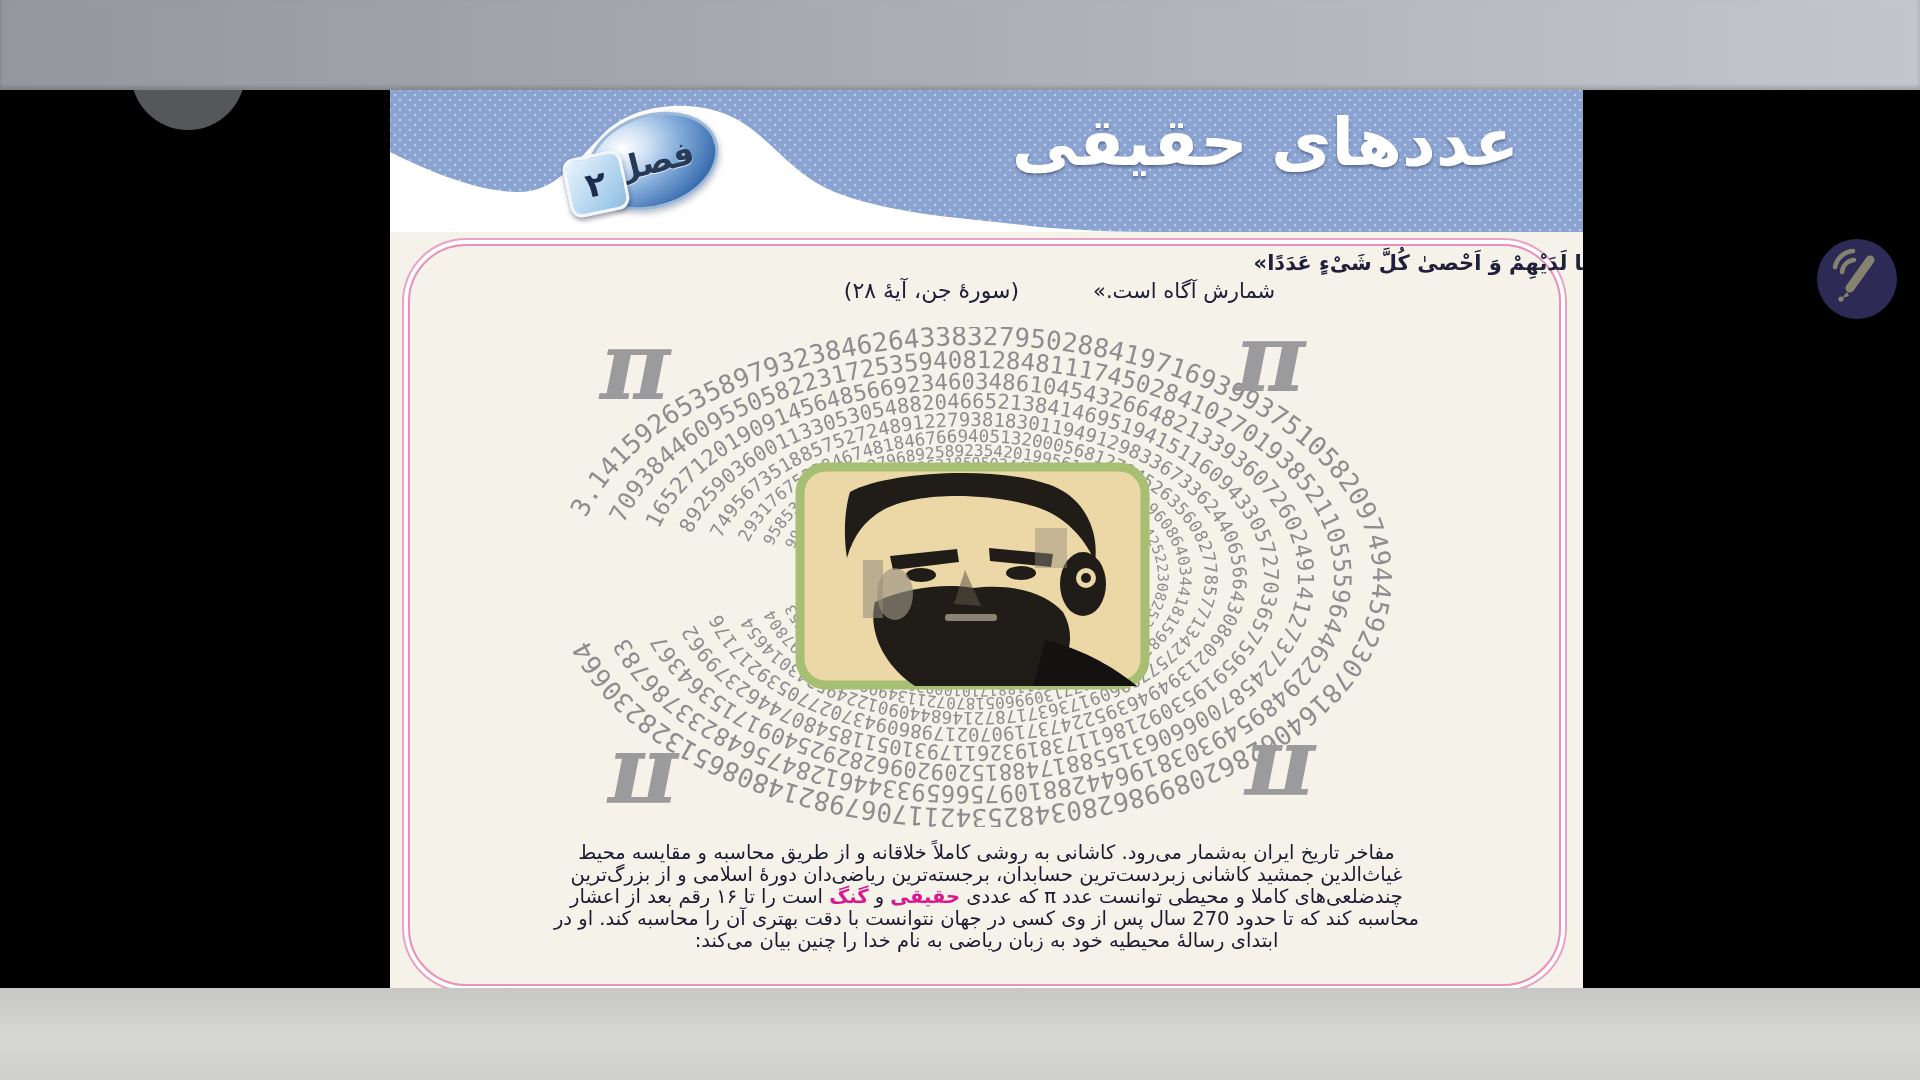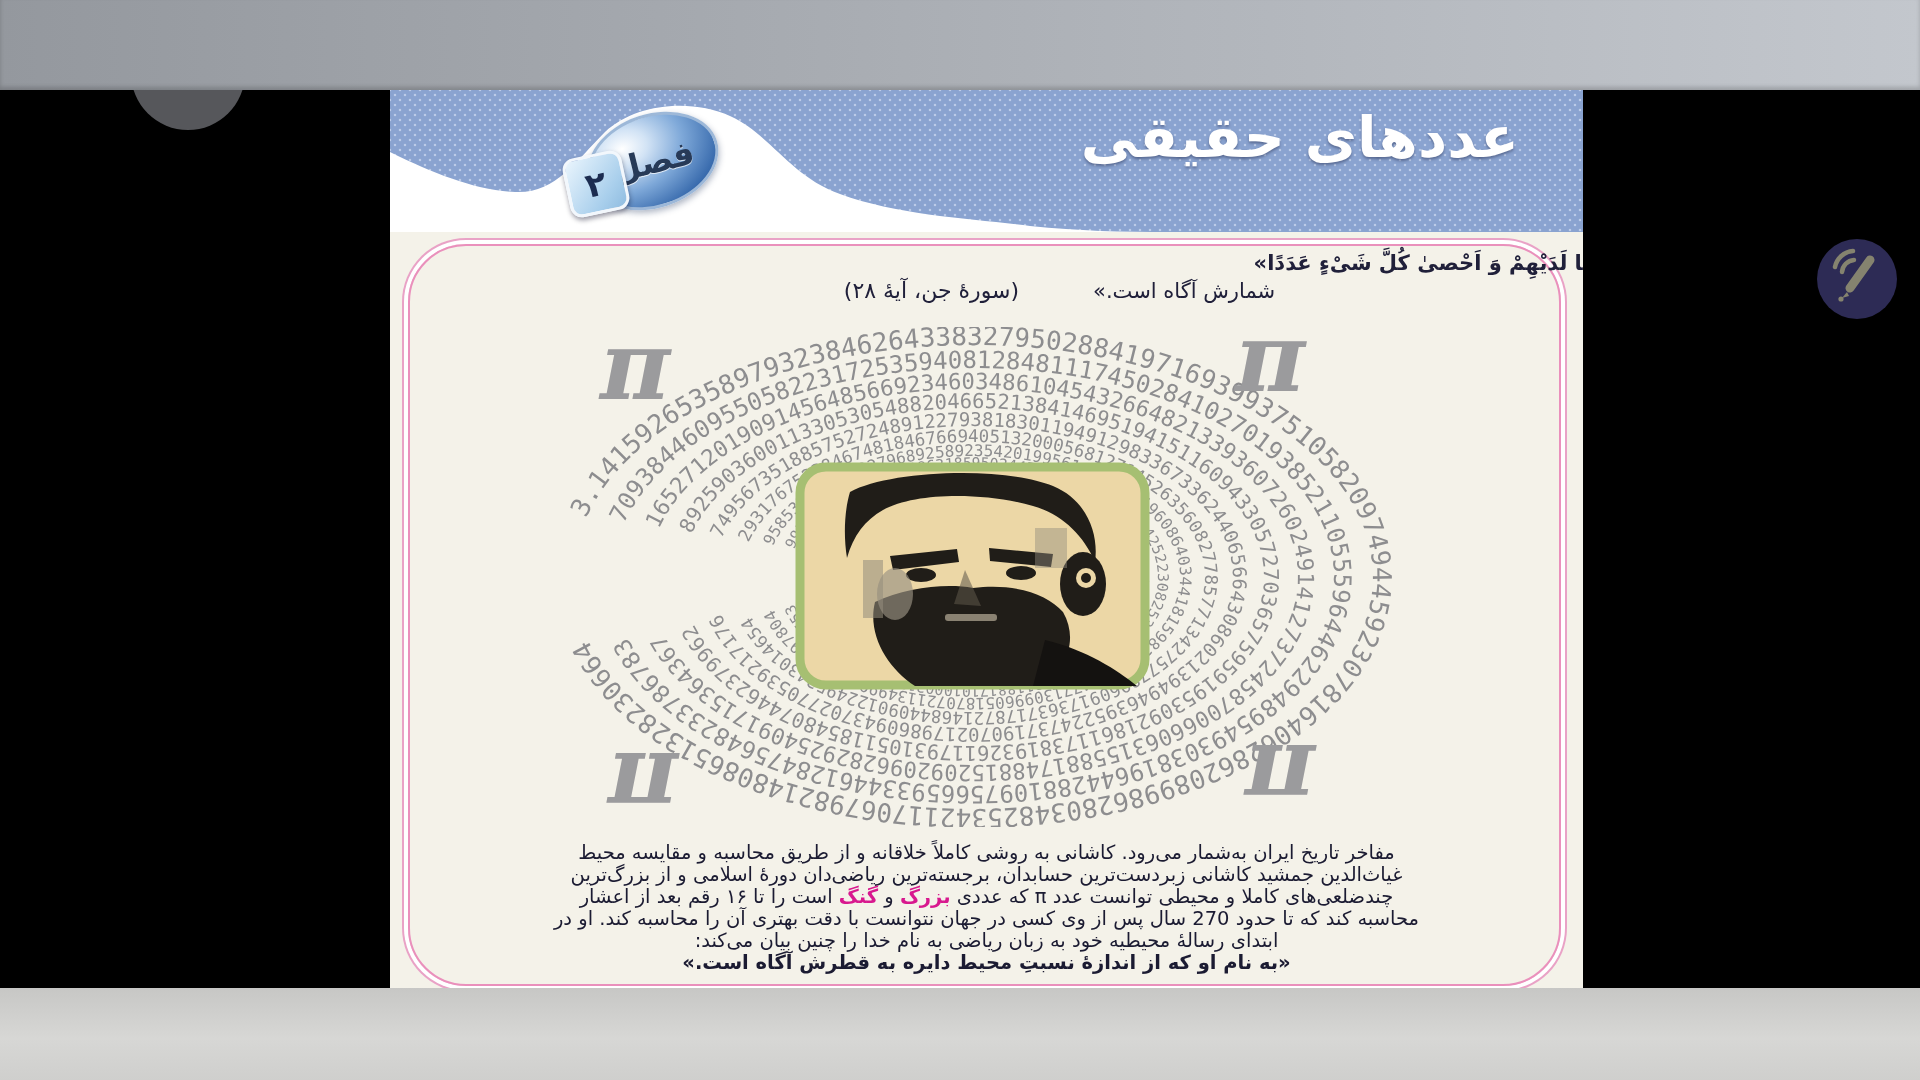--- a/index.html
+++ b/index.html
@@ -17,21 +17,21 @@
 
   
   .slide{left:390px;top:90px;width:1193px;height:898px;background:#f4f2e9;z-index:2;overflow:hidden;}
 
   
   .hdr{left:0;top:0;width:1193px;height:142px;overflow:hidden;
     background-color:#8aa3d0;
     background-image:radial-gradient(#bccbe8 1.4px,transparent 1.6px),
                      radial-gradient(#bccbe8 1.4px,transparent 1.6px);
     background-size:10px 10px;background-position:0 0,5px 5px;}
-  .hdr-title{right:64px;top:14px;font-size:57px;font-weight:bold;color:#fff;direction:rtl;
+  .hdr-title{right:64px;top:14px;font-size:66px;font-weight:bold;color:#fff;direction:rtl;
     text-shadow:0 2px 3px rgba(40,50,85,.5);white-space:nowrap;}
   .swoosh{left:0;bottom:0;}
   .badge-oval{left:196px;top:24px;width:128px;height:88px;border-radius:50%;
     transform:rotate(-18deg);border:3px solid #9db8d8;
     background:radial-gradient(ellipse at 30% 26%,#ffffff 0%,#d2e3f5 20%,#7fa9d9 48%,#3a6cae 78%,#294f87 100%);
     box-shadow:0 3px 6px rgba(30,50,90,.35);display:flex;align-items:center;justify-content:center;}
   .badge-oval span{font-size:33px;font-weight:bold;color:#273a58;transform:rotate(4deg);
     text-shadow:0 1px 0 rgba(255,255,255,.7);}
   .badge-square{left:176px;top:64px;width:54px;height:54px;border-radius:12px;
     transform:rotate(-12deg);border:3px solid #f2f7fc;
@@ -146,24 +146,23 @@
     <path d="M170,108 L159,142 L186,144 Z" fill="#5f584a" opacity="0.55"></path>
     <ellipse cx="100" cy="132" rx="18" ry="26" fill="#9a9283" opacity="0.65"></ellipse>
     <rect x="68" y="98" width="20" height="58" fill="#938c7c" opacity="0.55"></rect>
     <rect x="240" y="66" width="32" height="40" fill="#938c7c" opacity="0.45"></rect>
     <rect x="150" y="152" width="52" height="7" rx="3" fill="#8a8272"></rect>
   </svg>
 
   <div class="abs bio">
     <div>مفاخر تاریخ ایران به‌شمار می‌رود. کاشانی به روشی کاملاً خلاقانه و از طریق محاسبه و مقایسه محیط</div>
     <div>غیاث‌الدین جمشید کاشانی زبردست‌ترین حسابدان، برجسته‌ترین ریاضی‌دان دورهٔ اسلامی و از بزرگ‌ترین</div>
-    <div><span>چندضلعی‌های کاملا و محیطی توانست عدد π که عددی </span><span class="hl">بزرگ</span><span> و </span><span class="hl">گنگ</span><span> است را تا ۱۶ رقم بعد از اعشار</span></div>
+    <div><span>چندضلعی‌های کاملا و محیطی توانست عدد π که عددی </span><span class="hl">حقیقی</span><span> و </span><span class="hl">گنگ</span><span> است را تا ۱۶ رقم بعد از اعشار</span></div>
     <div>محاسبه کند که تا حدود 270 سال پس از وی کسی در جهان نتوانست با دقت بهتری آن را محاسبه کند. او در</div>
     <div>ابتدای رسالهٔ محیطیه خود به زبان ریاضی به نام خدا را چنین بیان می‌کند:</div>
-    <div class="b">«به نام او که از اندازهٔ نسبتِ محیط دایره به قطرش آگاه است.»</div>
   </div>
 </div>
 
 <button class="abs pen-btn">
   <svg width="88" height="88" viewBox="0 0 88 88">
     <circle cx="44" cy="44" r="40" fill="#2d2b55"></circle>
     <path d="M57,25 L37,53" stroke="#85836f" stroke-width="9" stroke-linecap="round"></path>
     <path d="M34,57 L29,63 L36,61 Z" fill="#85836f"></path>
     <circle cx="28" cy="64" r="2.6" fill="#85836f"></circle>
     <path d="M29,37 A13,13 0 0 1 41,25" stroke="#85836f" stroke-width="4.5" fill="none" stroke-linecap="round"></path>

